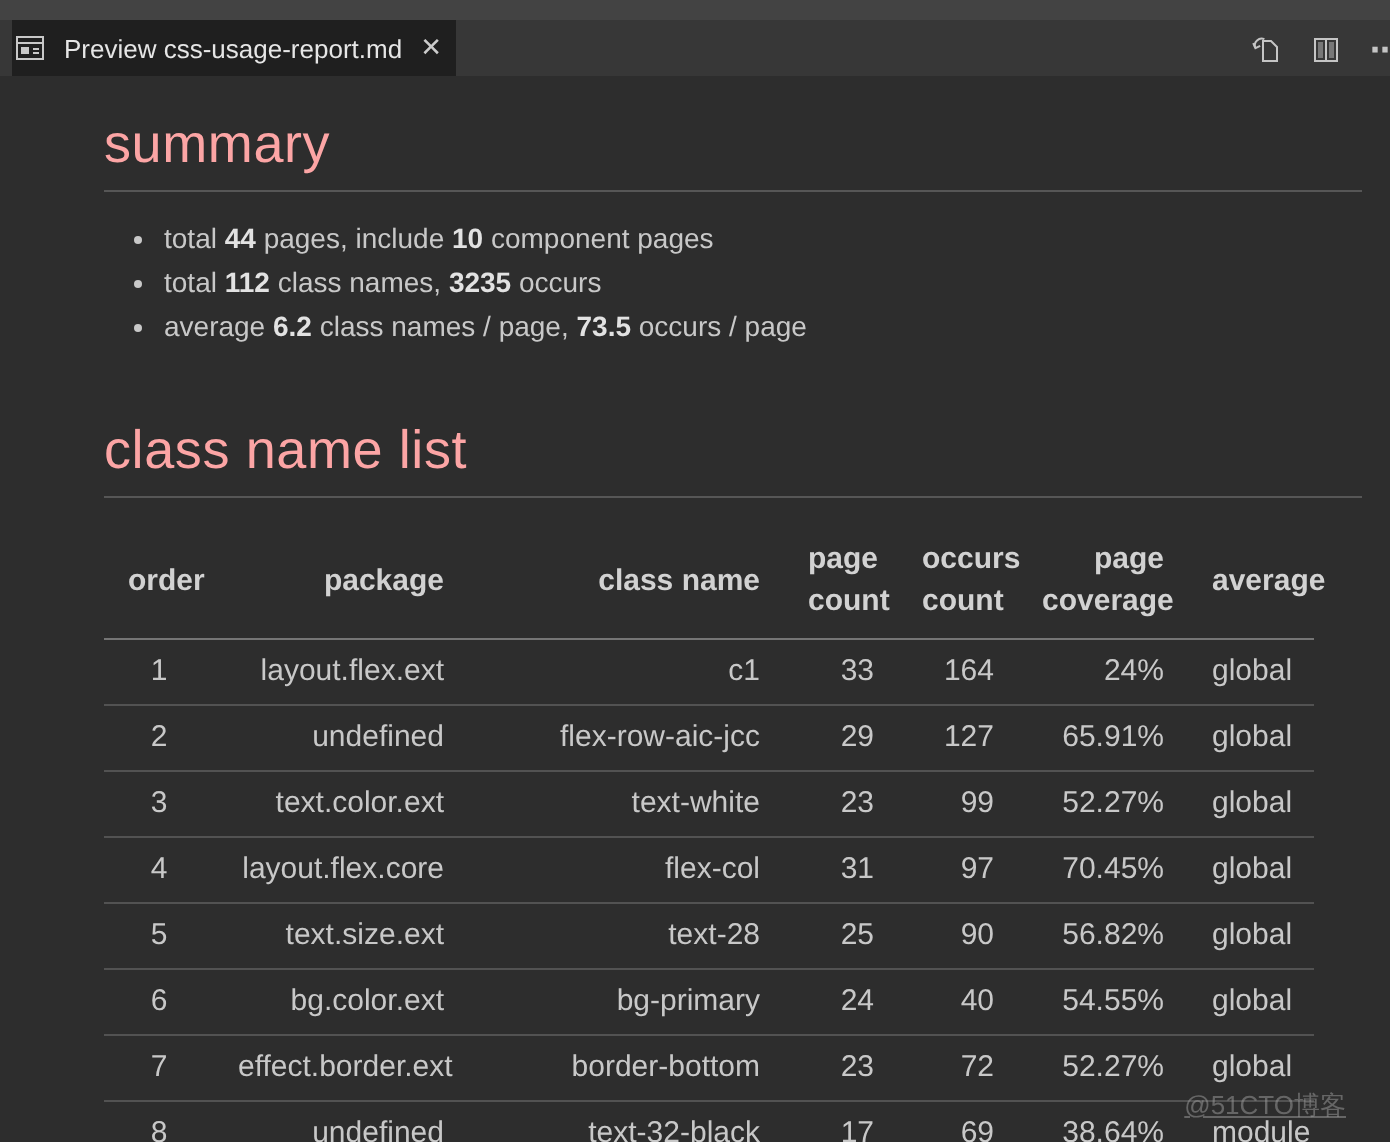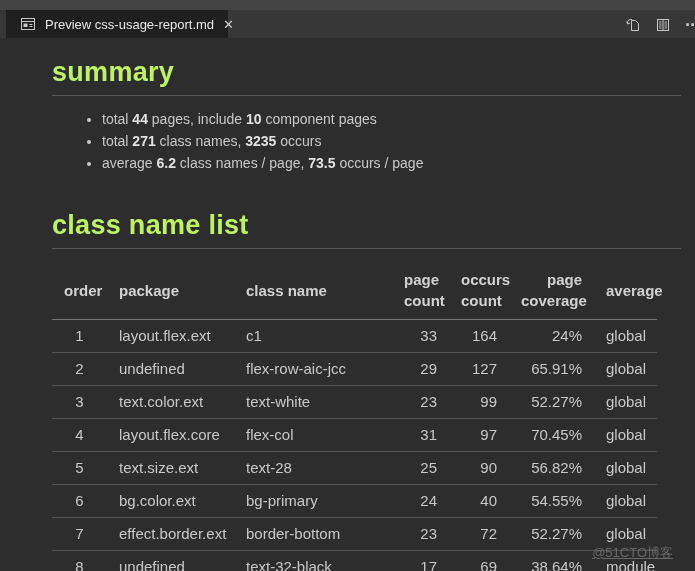--- a/index.html
+++ b/index.html
@@ -11,21 +11,21 @@
     background: #2d2d2d; overflow: hidden;
   }
 
   
   .top-strip { position: absolute; top: 0; left: 0; right: 0; height: 10px; background: #434343; }
   .tabbar { position: absolute; top: 10px; left: 0; right: 0; height: 28px; background: #373737; }
 
   .tab {
     position: absolute; left: 6px; top: 0; width: 222px; height: 28px;
     background: #1f1f1f; display: flex; align-items: center;
-    padding: 0 8px 0 14px; cursor: pointer;
+    padding: 0 8px 0 1px; cursor: pointer;
   }
   .tab-icon { width: 18px; height: 16px; margin-right: 7px; flex: 0 0 auto; display:flex; align-items:center; }
   .tab-label { color: #e6e6e6; font-size: 13px; white-space: nowrap; flex: 1 1 auto; }
   .tab-close { color: #cccccc; font-size: 13px; margin-left: 6px; padding: 0 3px; cursor: pointer; }
 
   .toolbar {
     position: absolute; right: -6px; top: 4px; height: 22px;
     display: flex; align-items: center; gap: 14px;
   }
   .tb-icon { width: 16px; height: 16px; display: flex; align-items: center; justify-content: center; cursor: pointer; }
@@ -35,40 +35,40 @@
   .left-scroll { position: absolute; left: 0; top: 38px; bottom: 0; width: 6px; background: #262626; }
   .left-scroll .thumb { position: absolute; left: 1px; top: 54px; width: 4px; height: 58px; background: #4d4d4d; }
 
   
   .content {
     position: absolute; top: 38px; left: 0; right: 0; bottom: 0;
     background: #2d2d2d; color: #c8c8c8;
     padding: 19px 14px 0 52px; overflow: hidden;
   }
   h1 {
-    font-size: 27px; font-weight: 700; color: #bef264;
+    font-size: 27px; font-weight: 400; color: #fca5a5;
     padding-bottom: 7px; border-bottom: 1px solid #565656;
     letter-spacing: 0.3px;
   }
   h1.second { margin-top: 36px; }
 
   ul { margin: 12px 0 0 30px; }
-  li { font-size: 14px; line-height: 22px; color: #c8c8c8; margin-left: 20px; }
+  li { font-size: 14px; line-height: 22px; color: #c8c8c8; }
   li strong { font-weight: 700; color: #e2e2e2; }
 
   table { border-collapse: collapse; table-layout: fixed; width: 605px; margin-top: 12px; font-size: 15px; }
   th {
     font-weight: 700; color: #d2d2d2; padding: 8px 12px; line-height: 21px;
     border-bottom: 1px solid #757575; vertical-align: middle;
   }
   td {
     color: #c8c8c8; padding: 7px 12px; line-height: 18px;
     border-bottom: 1px solid #525252; white-space: nowrap; overflow: hidden;
   }
-  .al-left  { text-align: left; }
+  .al-left  { text-align: right; }
   .al-right { text-align: right; }
   .al-center{ text-align: center; }
 
   .watermark {
     position: absolute; right: 22px; bottom: 9px;
     font-size: 13px; color: rgba(150,150,150,0.55); pointer-events: none;
     white-space: nowrap;
     text-decoration: underline;
   }
   svg { display: block; }
@@ -117,21 +117,21 @@
 
   <div class="left-scroll">
     <div class="thumb"></div>
   </div>
 
   <div class="content">
     <h1>summary</h1>
 
     <ul id="summary-list">
         <li><span>total </span><strong>44</strong><span> pages, include </span><strong>10</strong><span> component pages</span></li>
-        <li><span>total </span><strong>271</strong><span> class names, </span><strong>3235</strong><span> occurs</span></li>
+        <li><span>total </span><strong>112</strong><span> class names, </span><strong>3235</strong><span> occurs</span></li>
         <li><span>average </span><strong>6.2</strong><span> class names / page, </span><strong>73.5</strong><span> occurs / page</span></li>
       </ul>
 
     <h1 class="second">class name list</h1>
 
     <table id="report-table">
       <colgroup>
         <col style="width:55px">
           <col style="width:127px">
           <col style="width:158px">

